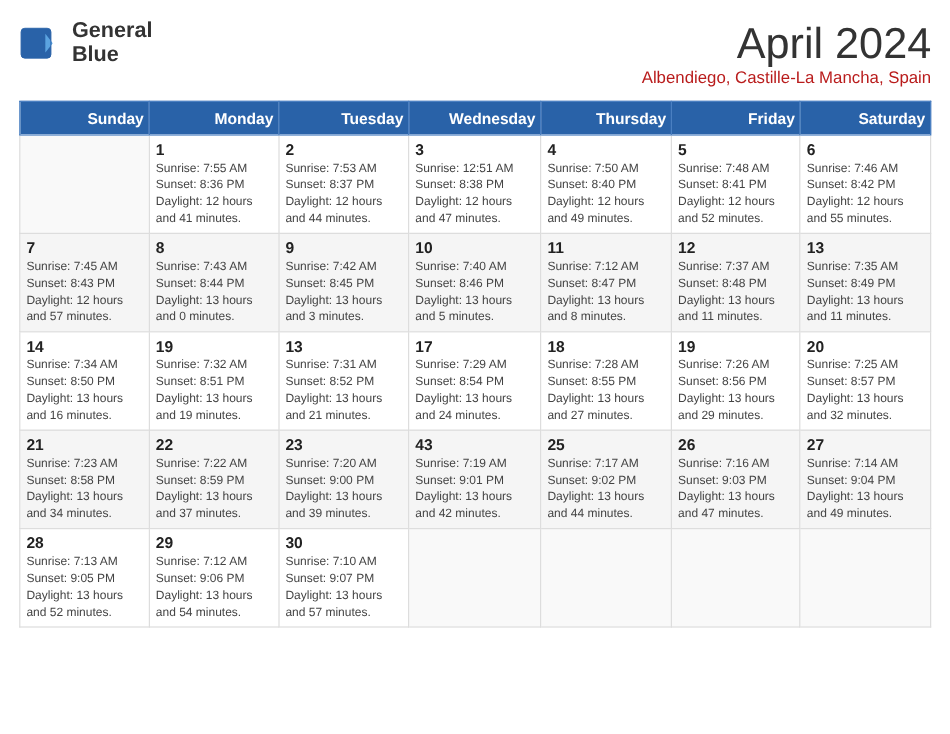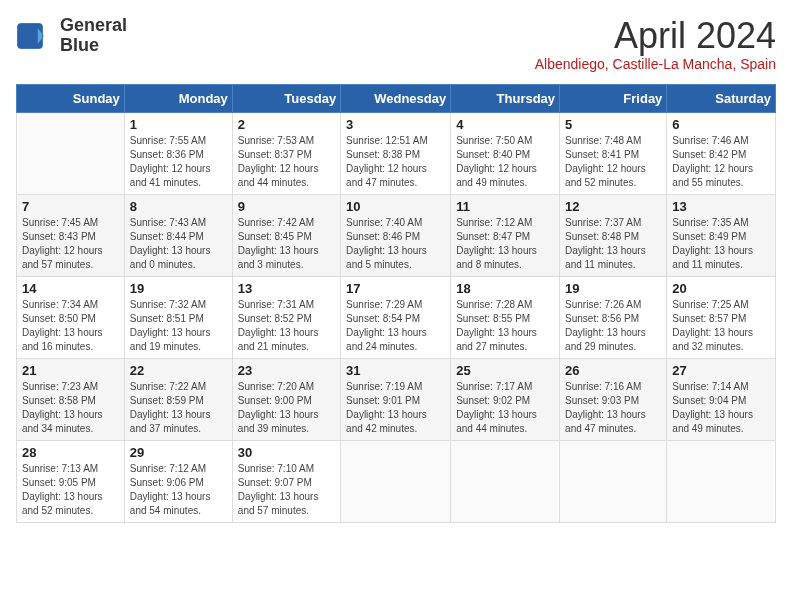--- a/index.html
+++ b/index.html
@@ -222,21 +222,21 @@
         </td>
         <td>
           <span class="day-num">22</span>
           <div class="day-info"><span>Sunrise: 7:22 AM</span><br><span>Sunset: 8:59 PM</span><br><span>Daylight: 13 hours and 37 minutes.</span></div>
         </td>
         <td>
           <span class="day-num">23</span>
           <div class="day-info"><span>Sunrise: 7:20 AM</span><br><span>Sunset: 9:00 PM</span><br><span>Daylight: 13 hours and 39 minutes.</span></div>
         </td>
         <td>
-          <span class="day-num">31</span>
+          <span class="day-num">43</span>
           <div class="day-info"><span>Sunrise: 7:19 AM</span><br><span>Sunset: 9:01 PM</span><br><span>Daylight: 13 hours and 42 minutes.</span></div>
         </td>
         <td>
           <span class="day-num">25</span>
           <div class="day-info"><span>Sunrise: 7:17 AM</span><br><span>Sunset: 9:02 PM</span><br><span>Daylight: 13 hours and 44 minutes.</span></div>
         </td>
         <td>
           <span class="day-num">26</span>
           <div class="day-info"><span>Sunrise: 7:16 AM</span><br><span>Sunset: 9:03 PM</span><br><span>Daylight: 13 hours and 47 minutes.</span></div>
         </td>

